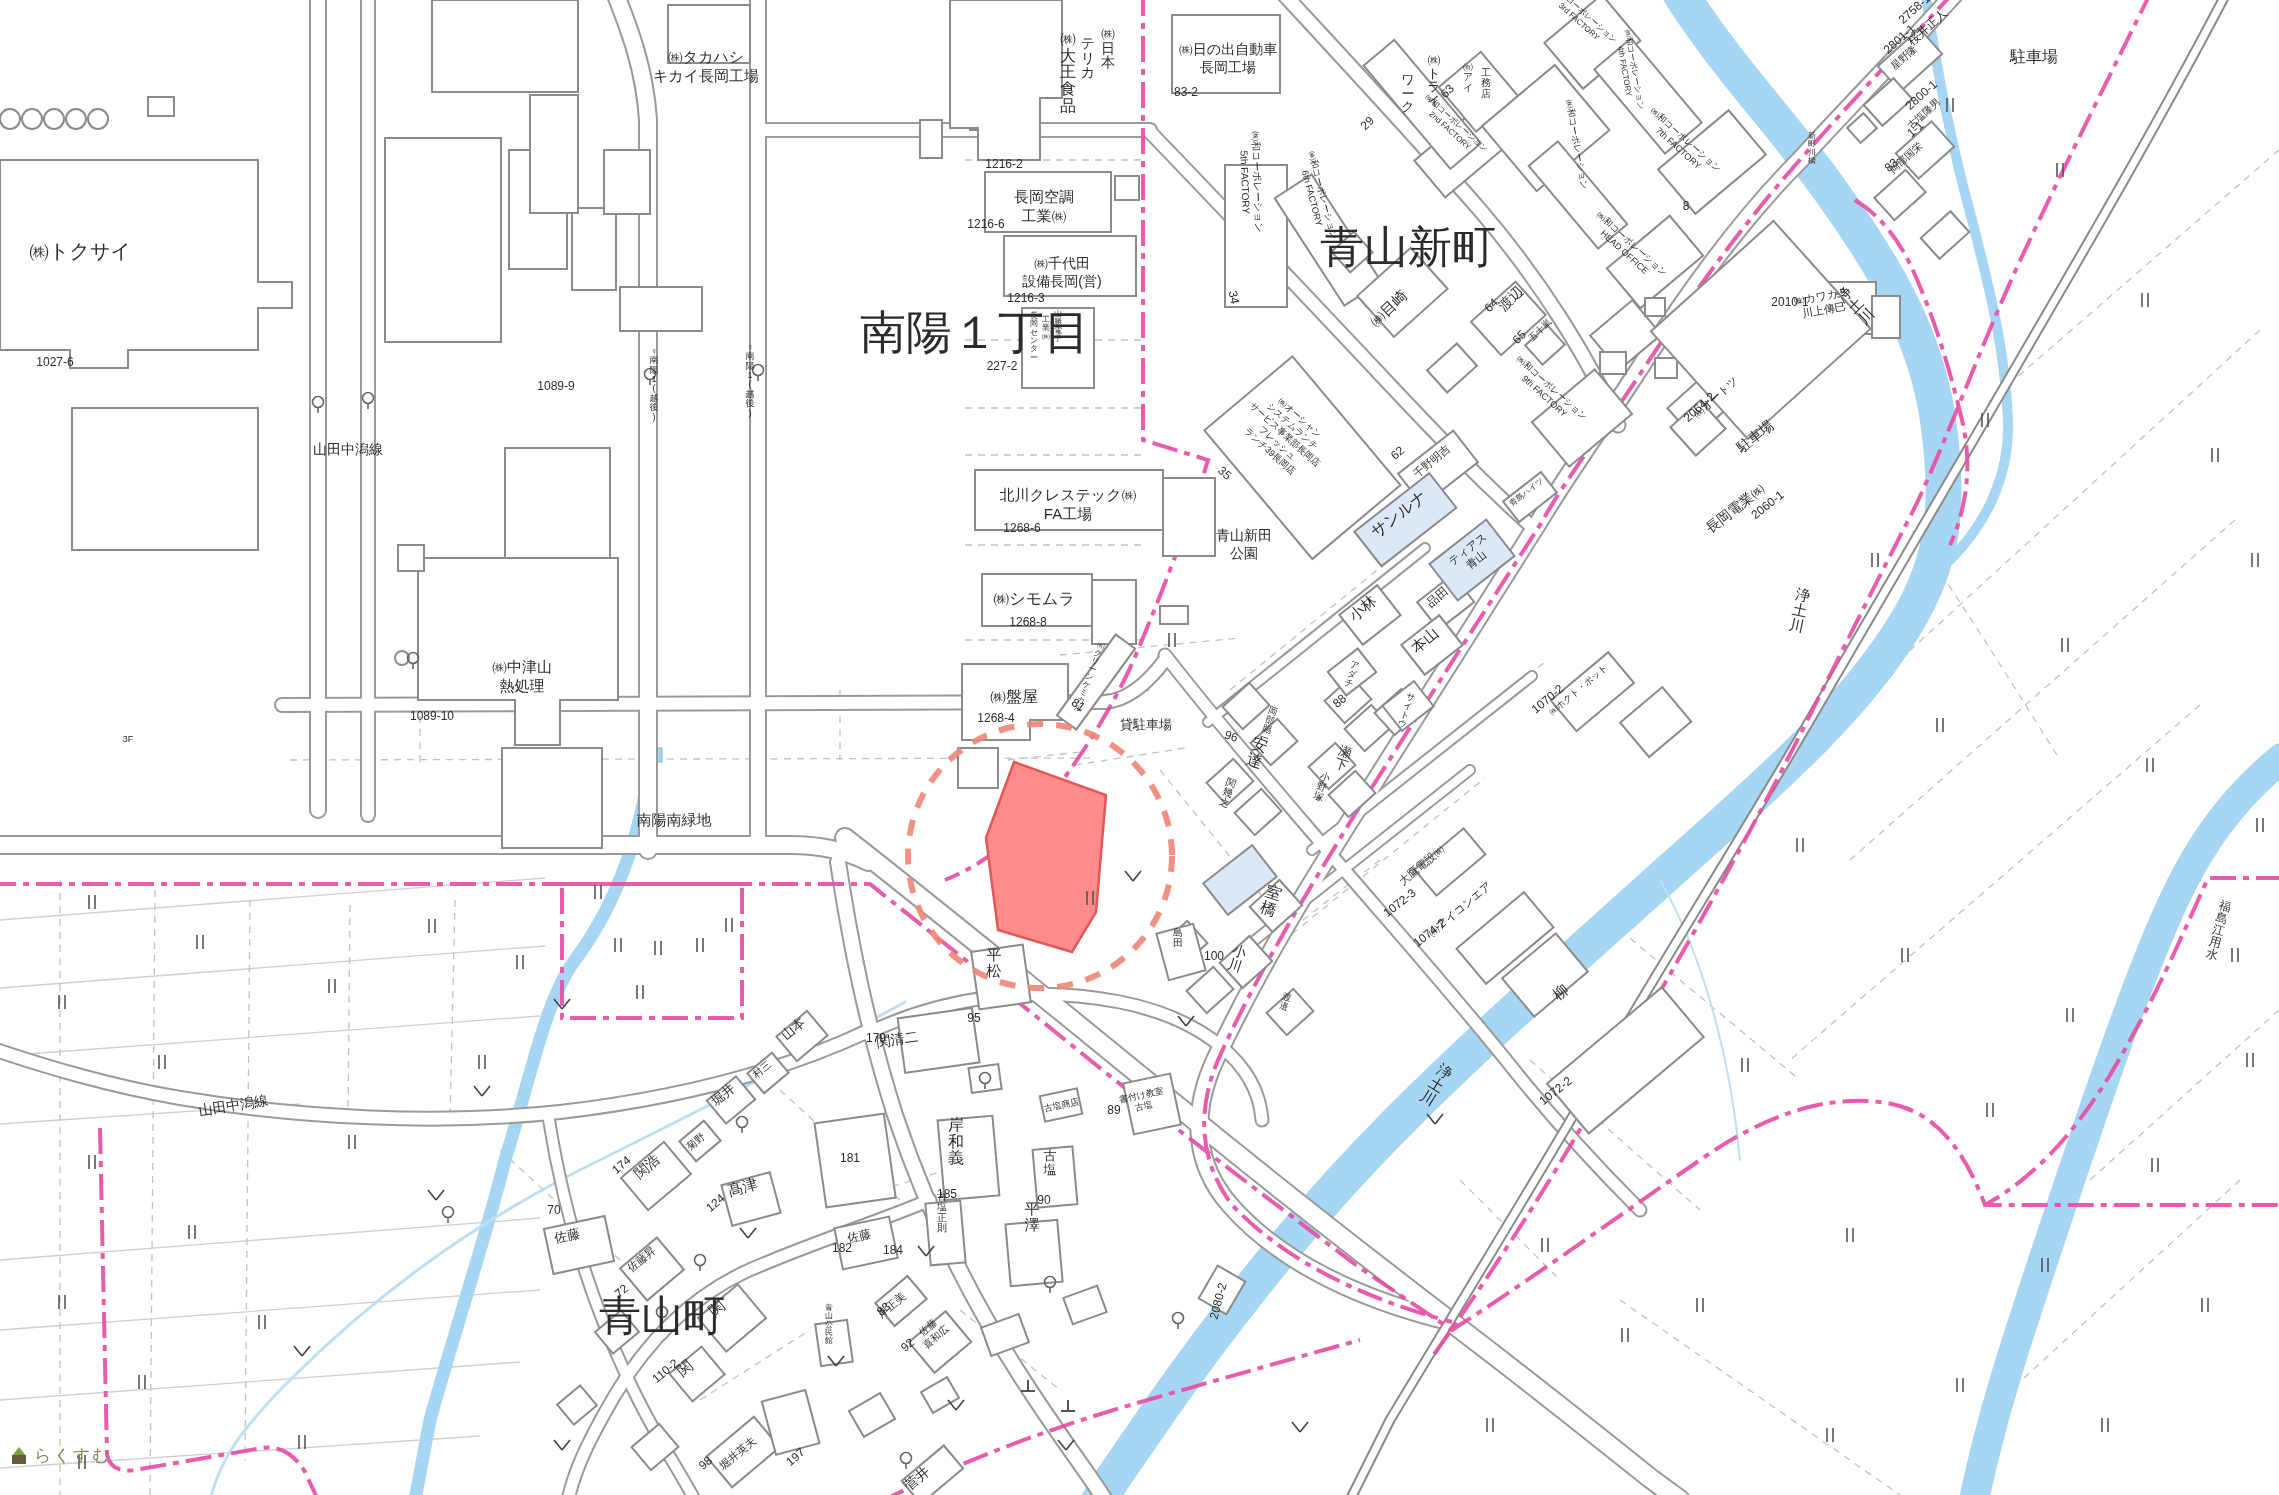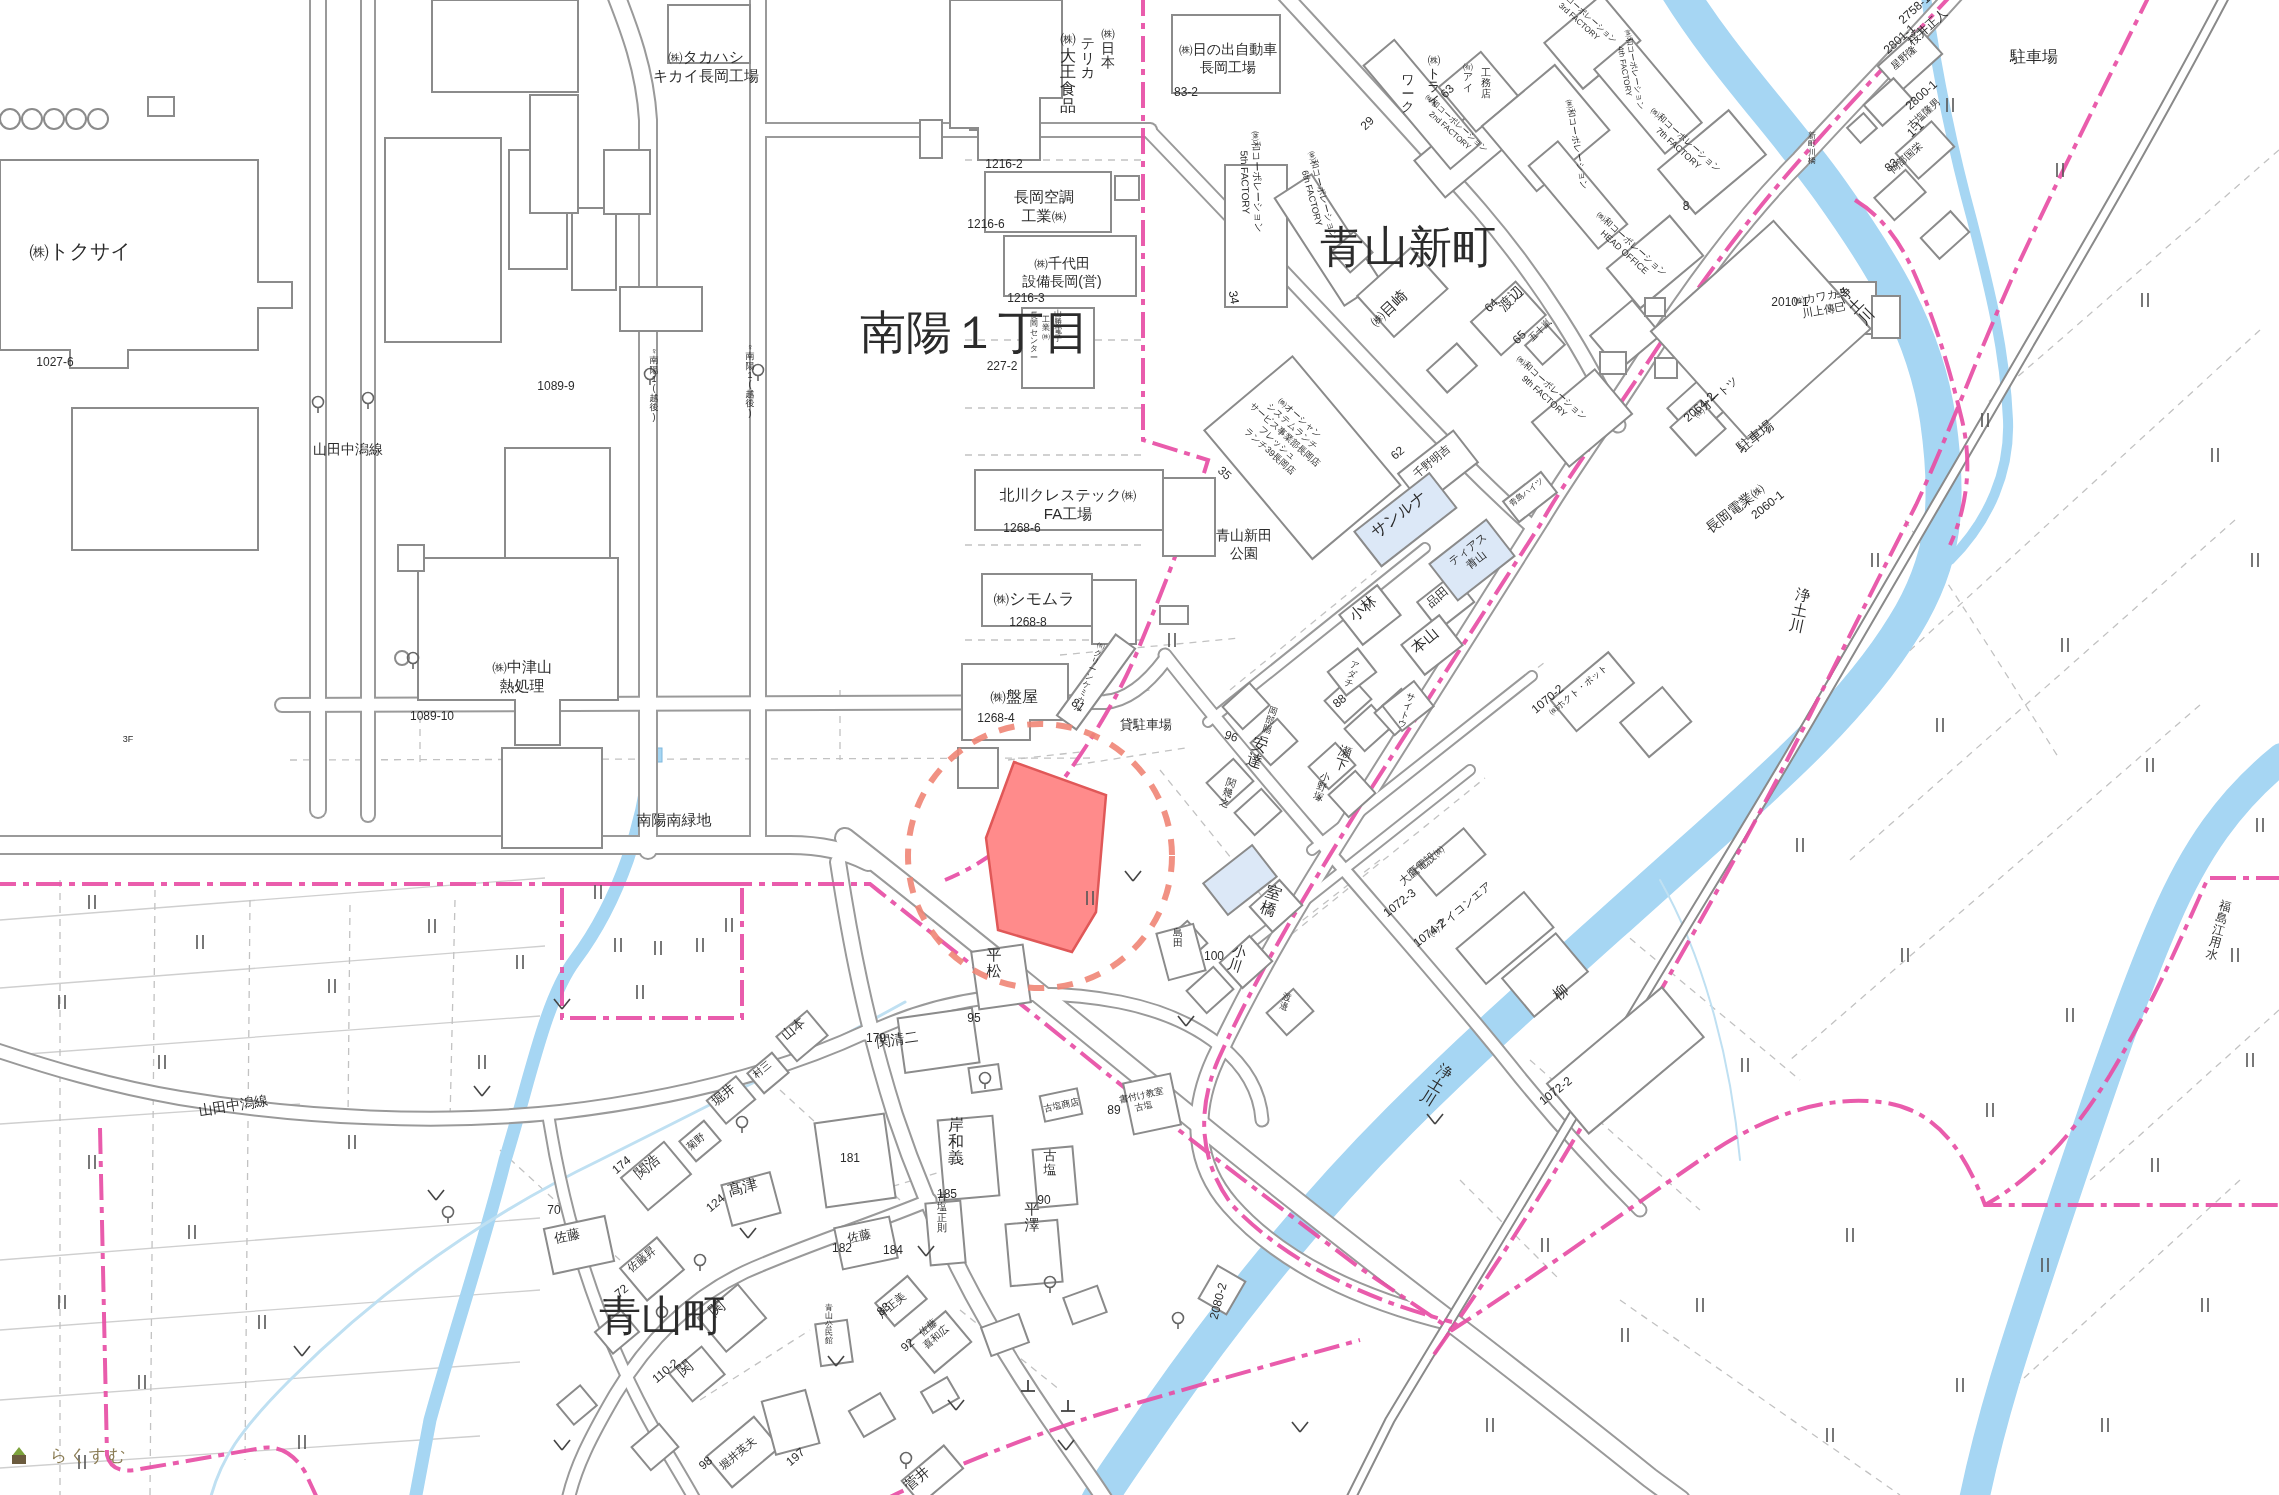--- a/index.html
+++ b/index.html
@@ -1,21 +1,21 @@
 <!DOCTYPE html>
 <html><head>
 <meta charset="utf-8">
 <style>
   html,body{margin:0;padding:0;background:#fff;}
   body{width:2279px;height:1495px;position:relative;overflow:hidden;
        font-family:"Liberation Sans","DejaVu Sans",sans-serif;}
   #stage{position:absolute;left:0;top:0;}
   text{font-family:"Liberation Sans","DejaVu Sans",sans-serif;fill:#2b2b2b;}
   .watermark{position:absolute;left:10px;bottom:28px;display:flex;align-items:center;
-             gap:22px;color:#8b7d55;font-size:17px;letter-spacing:2px;}
+             gap:6px;color:#8b7d55;font-size:17px;letter-spacing:2px;}
   .wm-icon{display:inline-block;width:18px;height:18px;position:relative;}
   .wm-icon .tri{position:absolute;left:2px;top:0;width:0;height:0;
     border-left:7px solid transparent;border-right:7px solid transparent;
     border-bottom:9px solid #7da33c;}
   .wm-icon .box{position:absolute;left:2px;top:8px;width:14px;height:9px;background:#6b5b3e;}
 </style>
 </head>
 <body>
 
 <svg id="stage" width="2279" height="1495" viewBox="0 0 2279 1495">

